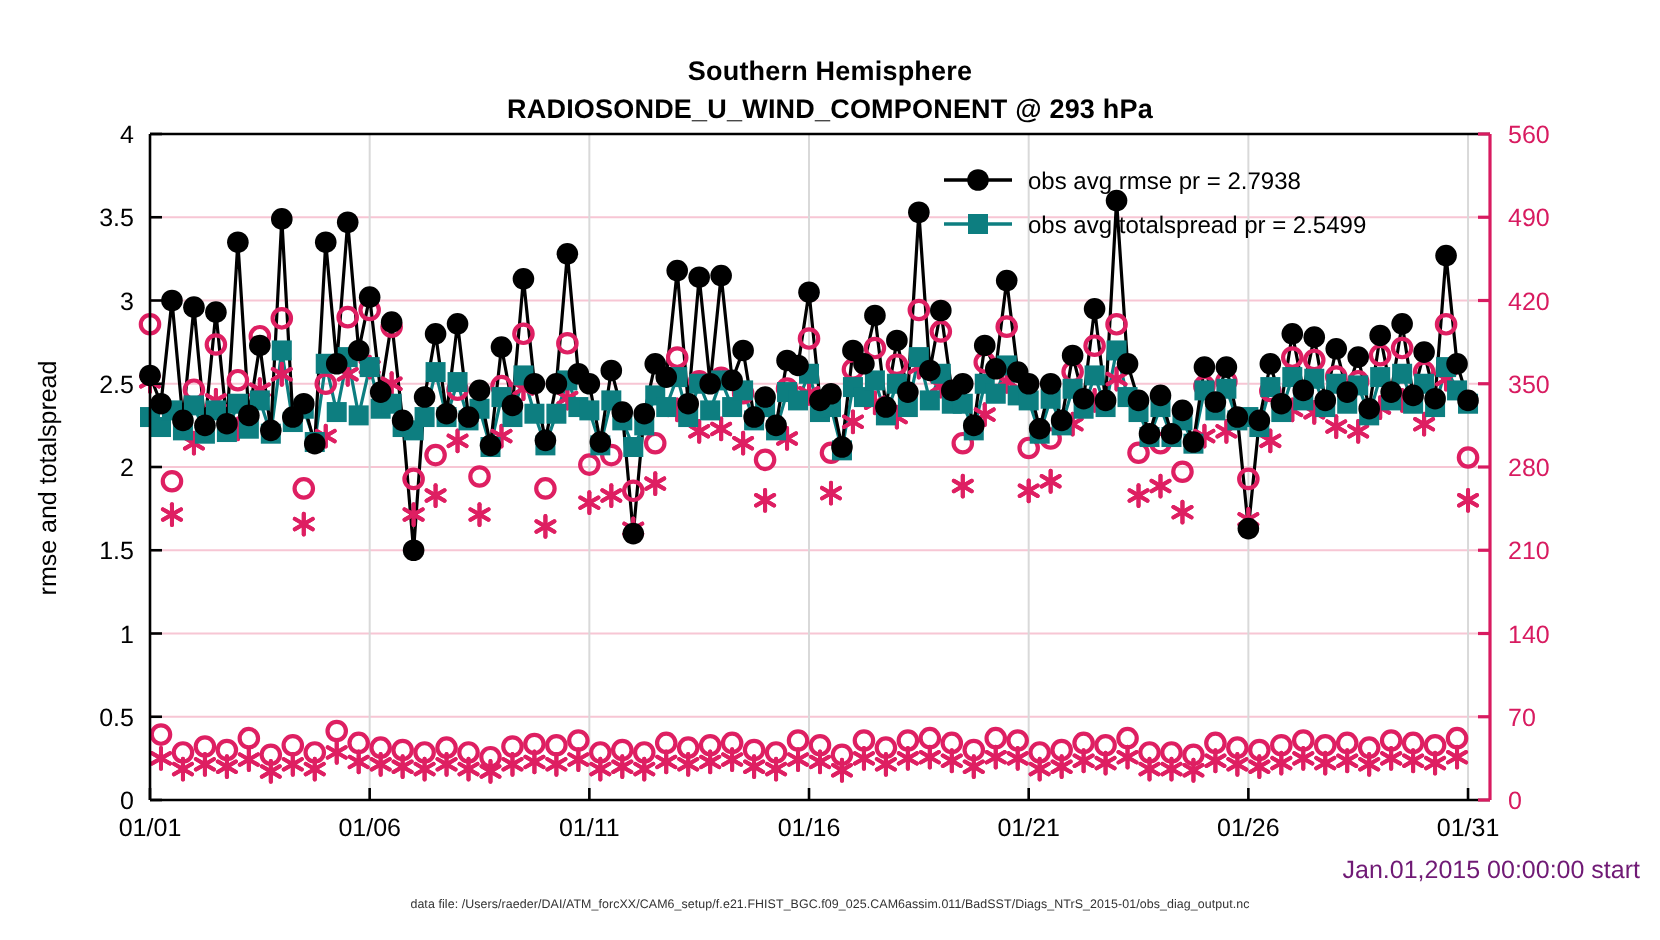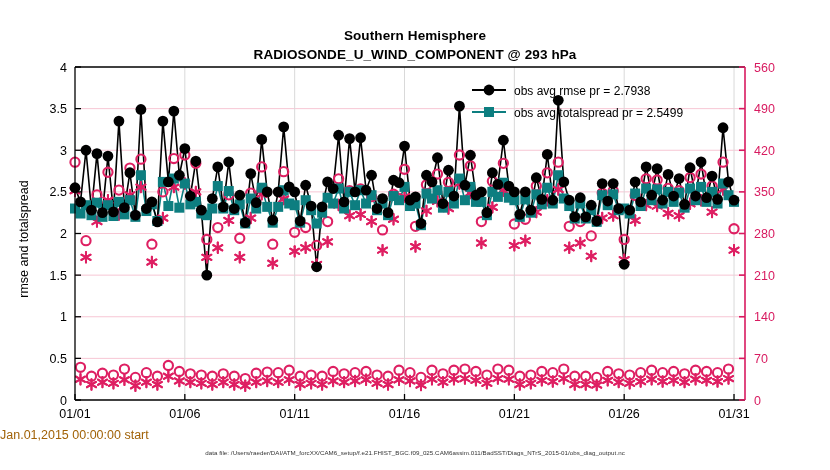--- a/index.html
+++ b/index.html
@@ -63,23 +63,23 @@
     font-size: 12.5px;
     color: #000000;
     transform: rotate(-90deg);
     transform-origin: center center;
   }
   .xlabel {
     position: absolute;
     left: 0;
     top: 428px;
     width: 820px;
-    text-align: left;
+    text-align: right;
     font-size: 12.5px;
-    color: #a16207;
+    color: #701a75;
   }
 </style>
 </head>
 <body>
 
 <div id="figure">
 
   <div class="title-block">
     <div class="title-line">Southern Hemisphere</div>
     <div class="title-line sub">RADIOSONDE_U_WIND_COMPONENT @ 293 hPa</div>

